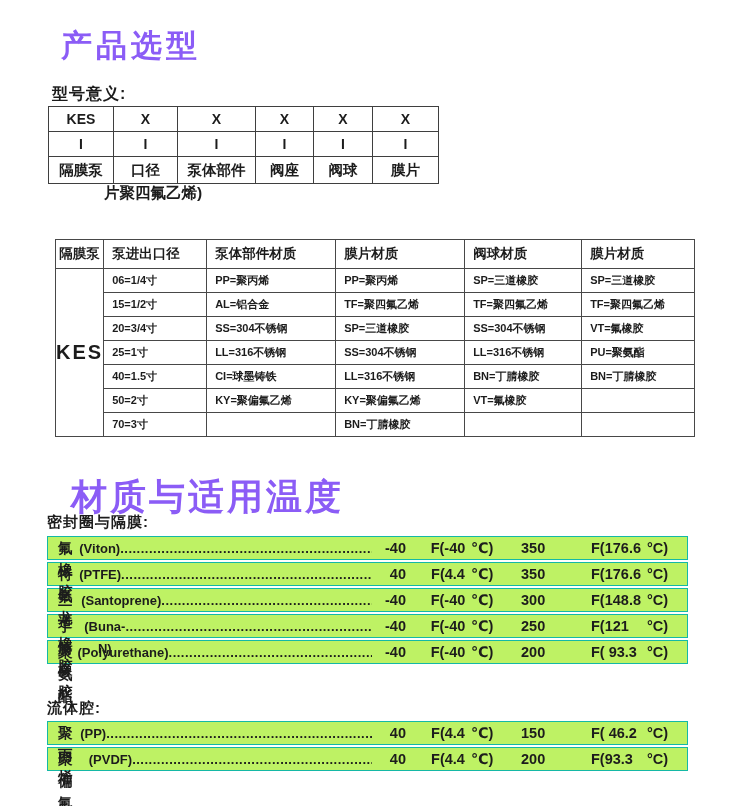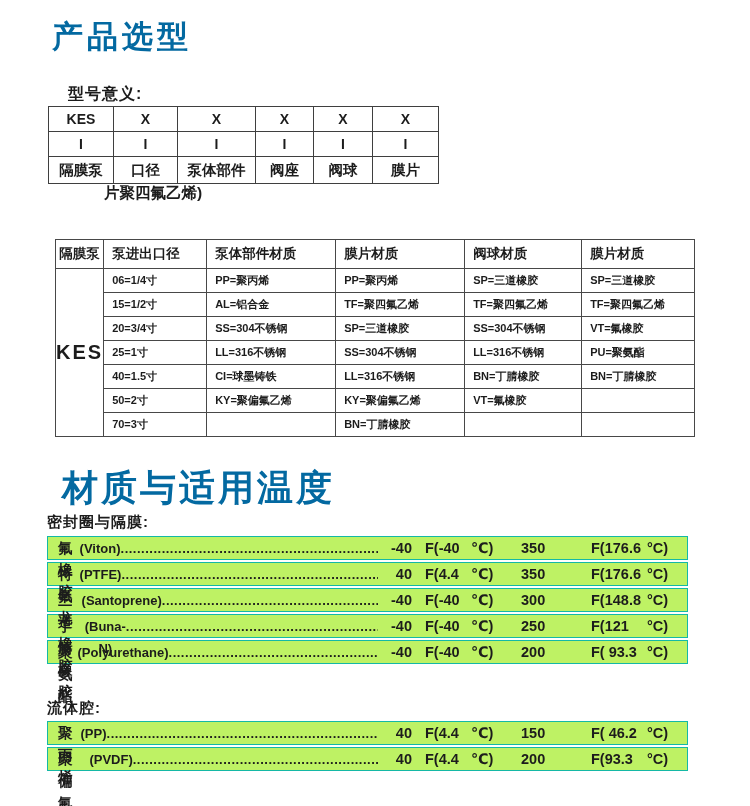--- a/index.html
+++ b/index.html
@@ -5,28 +5,28 @@
   html,body{margin:0;padding:0;}
   body{
     width:750px;height:806px;position:relative;background:#ffffff;
     font-family:"Liberation Sans","DejaVu Sans",sans-serif;
     color:#1c1c1c;overflow:hidden;
   }
   .abs{position:absolute;}
 
   
   .sec-title{
-    font-weight:bold;color:#0369a1;letter-spacing:4px;margin:4px;
+    font-weight:bold;color:#8b5cf6;letter-spacing:4px;margin:13px;
   }
   #title1{left:48px;top:12px;font-size:31px;}
   #title2{left:58px;top:460px;font-size:36px;letter-spacing:3px;}
 
   
   .sub-label{font-size:16px;font-weight:bold;letter-spacing:1px;}
-  #model-label{left:52px;top:84px;margin-left:16px;}
+  #model-label{left:52px;top:84px;}
   #seal-label{left:47px;top:513px;font-size:15px;}
   #fluid-label{left:47px;top:699px;font-size:15px;}
 
   
   #model-table{left:48px;top:106px;border-collapse:collapse;table-layout:fixed;}
   #model-table td{
     border:1px solid #3f3f3f;text-align:center;height:24px;
     font-size:14px;font-weight:600;padding:0;
   }
   #model-table tr:last-child td{font-size:14.5px;font-weight:700;height:26px;}
@@ -59,21 +59,21 @@
   #fluid-table{left:47px;top:721px;}
   .cn{font-weight:bold;}
   .en{font-size:13px;margin-left:5px;font-weight:600;text-align:center;}
   .lead{flex:1 1 auto;overflow:hidden;white-space:nowrap;}
   .lead::after{
     content:"....................................................................................................................................................................";
     font-size:13px;letter-spacing:0.5px;font-weight:600;
   }
   .vf,.vc,.vd,.vg,.vh,.vi{flex:0 0 auto;font-weight:600;white-space:pre;}
   .vf{width:34px;text-align:right;}
-  .vc{width:46px;margin-left:13px;}
+  .vc{width:46px;margin-left:19px;text-align:center;}
   .vd{width:28px;}
   .vg{width:38px;margin-left:22px;}
   .vh{width:56px;margin-left:32px;}
   .vi{width:30px;}
 </style>
 </head>
 <body>
 
 <h1 id="title1" class="abs sec-title">产品选型</h1>
 

